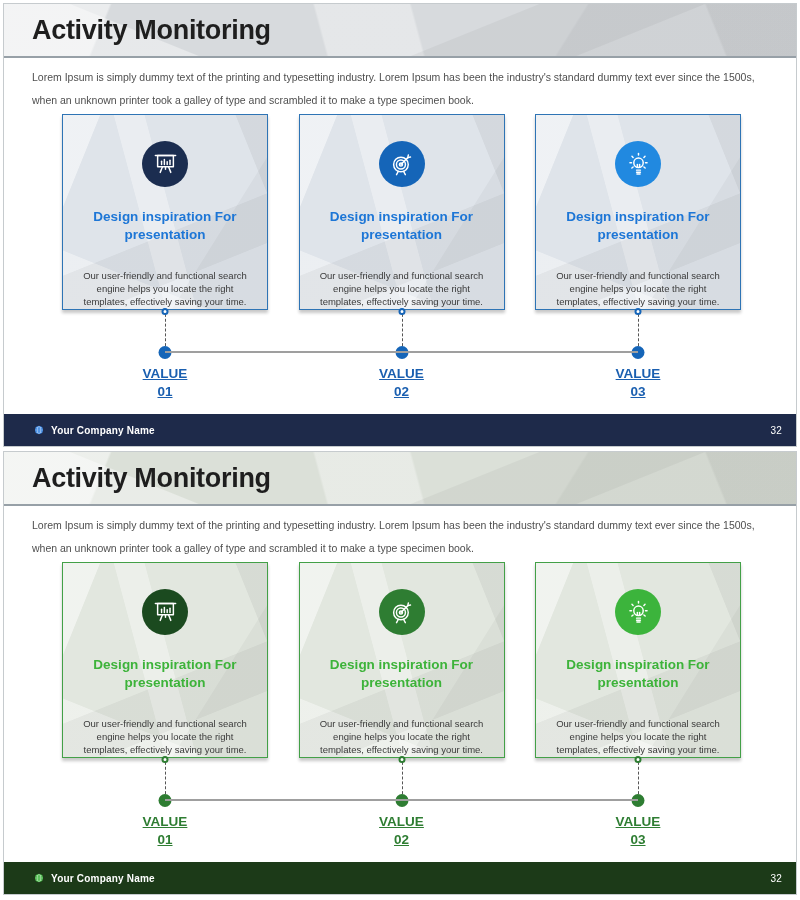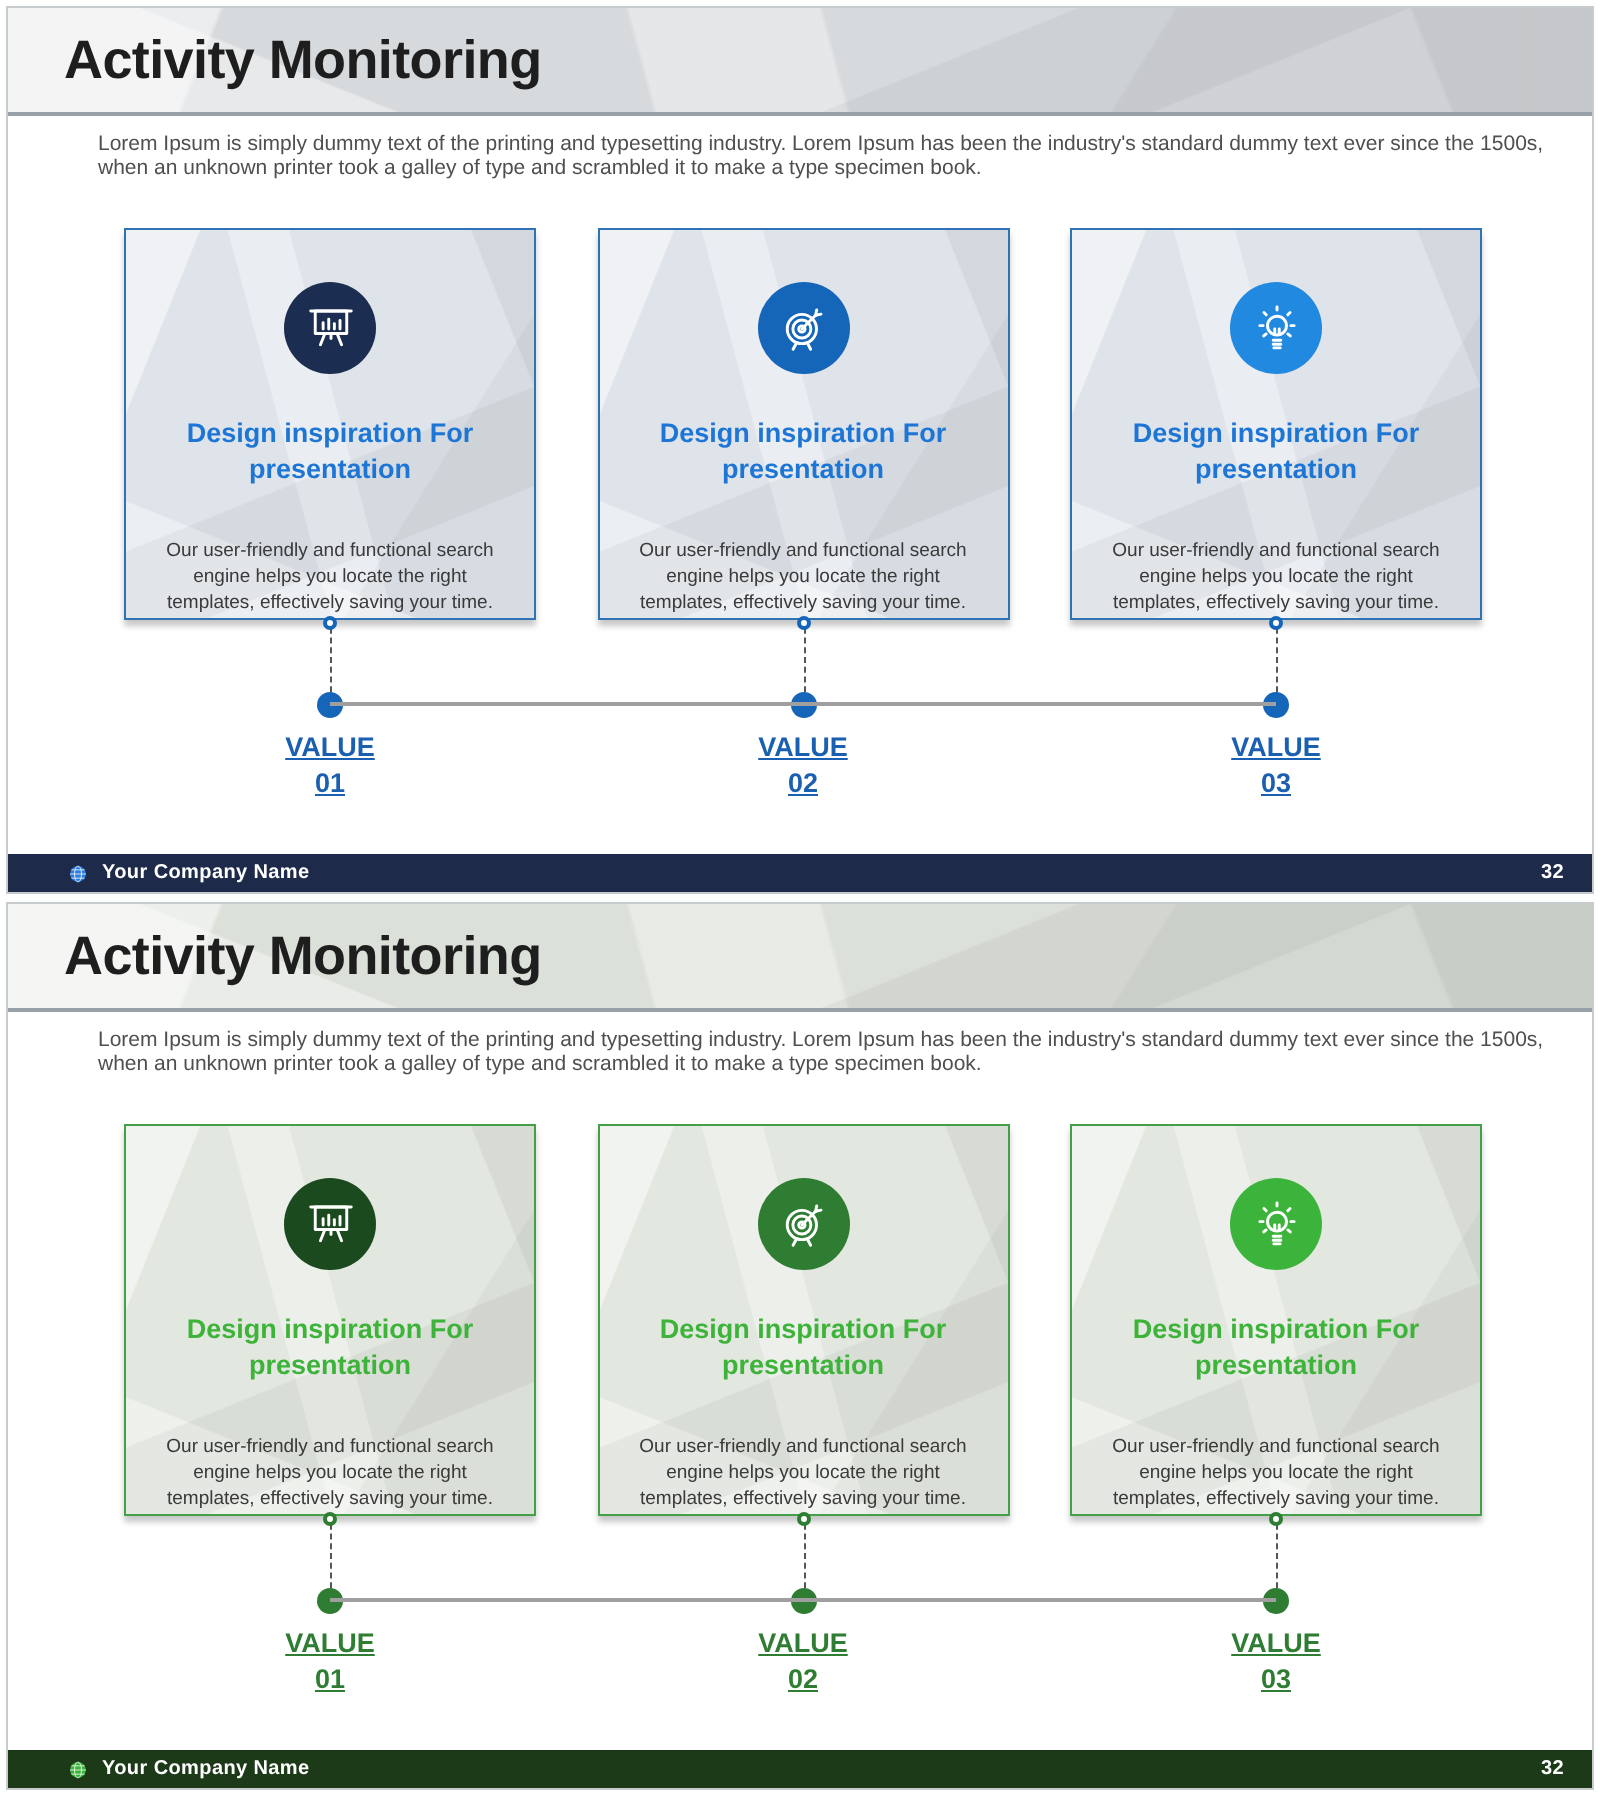--- a/index.html
+++ b/index.html
@@ -34,22 +34,22 @@
       linear-gradient(22deg, rgba(255,255,255,.40) 0 21%, transparent 21.3%),
       linear-gradient(302deg, rgba(0,0,0,.035) 0 29%, transparent 29.3%),
       linear-gradient(75deg, transparent 0 40%, rgba(255,255,255,.35) 40.3% 52%, transparent 52.3%);
   }
   .sl-header h1 {
     position:absolute; left:28px; top:11px; z-index:1;
     font-size:27px; font-weight:700; color:#1e1e1e; letter-spacing:-0.3px;
   }
 
   .intro {
-    position:absolute; top:62px; left:45px; width:740px;
-    font-size:10.5px; line-height:12px; color:#4f4f4f;
+    position:absolute; top:62px; left:28px; width:740px;
+    font-size:10.5px; line-height:23px; color:#4f4f4f;
   }
 
   
   .cards {
     position:absolute; top:110px; left:58px;
     display:flex; gap:30.5px;
   }
   .card {
     position:relative;
     width:206px; height:196px;
@@ -94,29 +94,29 @@
     font-size:13.5px; line-height:18px; font-weight:700; color:var(--label-c);text-decoration:underline;
   }
   .t-label span { display:block; }
   .t-line {
     position:absolute; top:347px; left:161px; width:473px; height:2px;
     background:#9f9f9f;
   }
 
   
   .sl-footer {
-    position:absolute; left:0; right:0; bottom:0; height:19px;
+    position:absolute; left:0; right:0; bottom:0; height:32px;
     background:var(--footer-c);
     display:flex; align-items:center;
     padding:0 14px 0 30px;
     color:#ffffff; font-size:10px; font-weight:700; letter-spacing:.2px;
   }
   .globe { display:inline-flex; margin-right:7px; }
   .globe svg { width:10px; height:10px; }
-  .page-num { margin-left:auto; font-weight:700; }
+  .page-num { margin-left:auto; font-weight:400; }
 
   svg .st { fill:none; stroke:#ffffff; stroke-width:1.3; stroke-linecap:round; stroke-linejoin:round; }
 </style>
 </head>
 <body>
 
 <section class="slide" style="--title-c: #1d76d6; --label-c: #1a5fb0; --border-c: #2e74b5; --footer-c: #1e2a4a; --dot-c: #1565b8; --globe-c: #2f7fe0;">
   <header class="sl-header facets" style="background: rgb(215, 218, 221);">
     <h1>Activity Monitoring</h1>
   </header>

